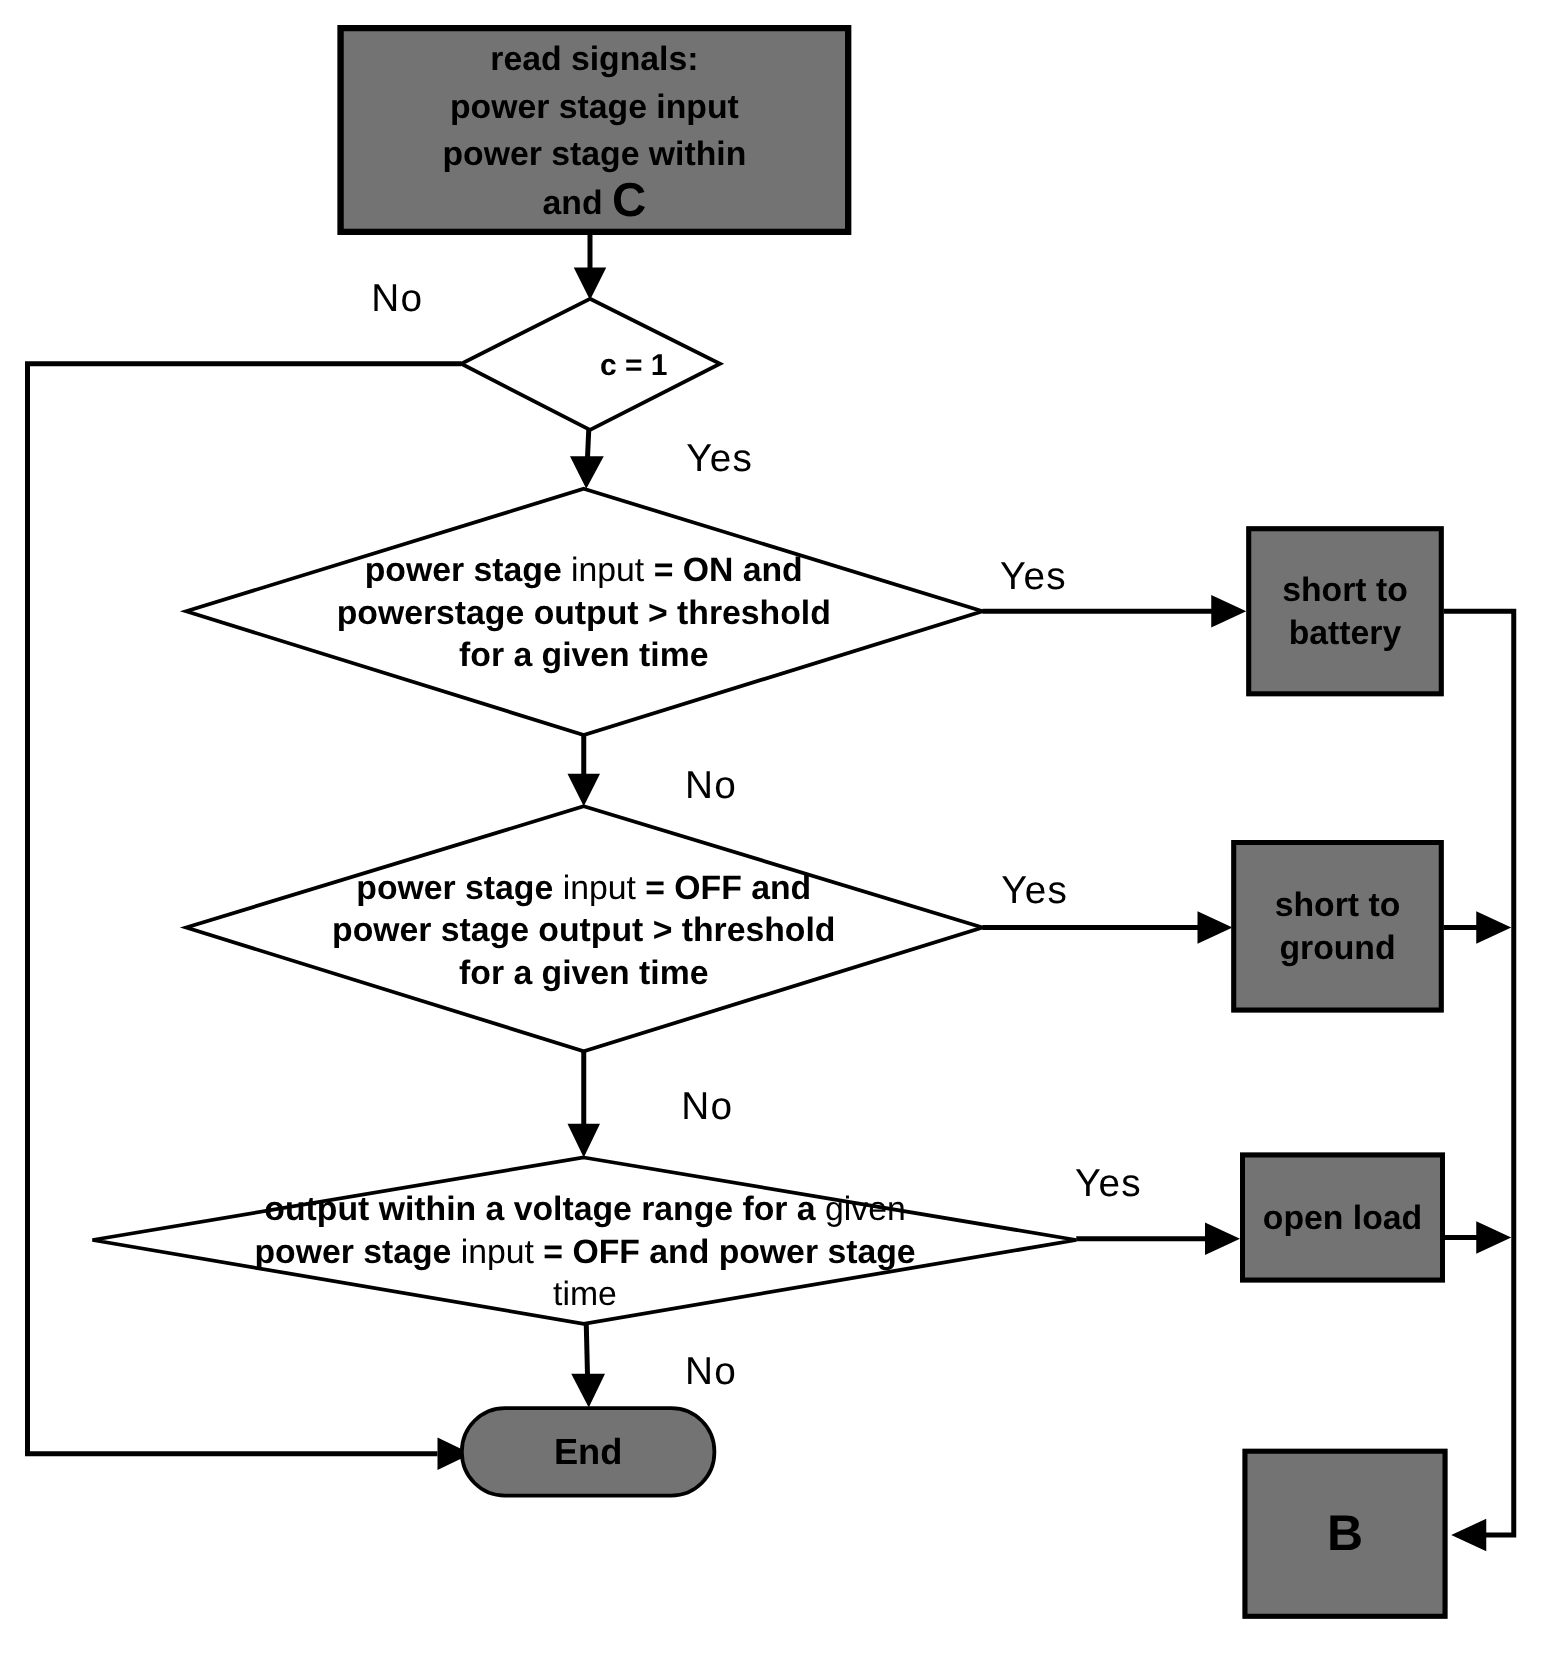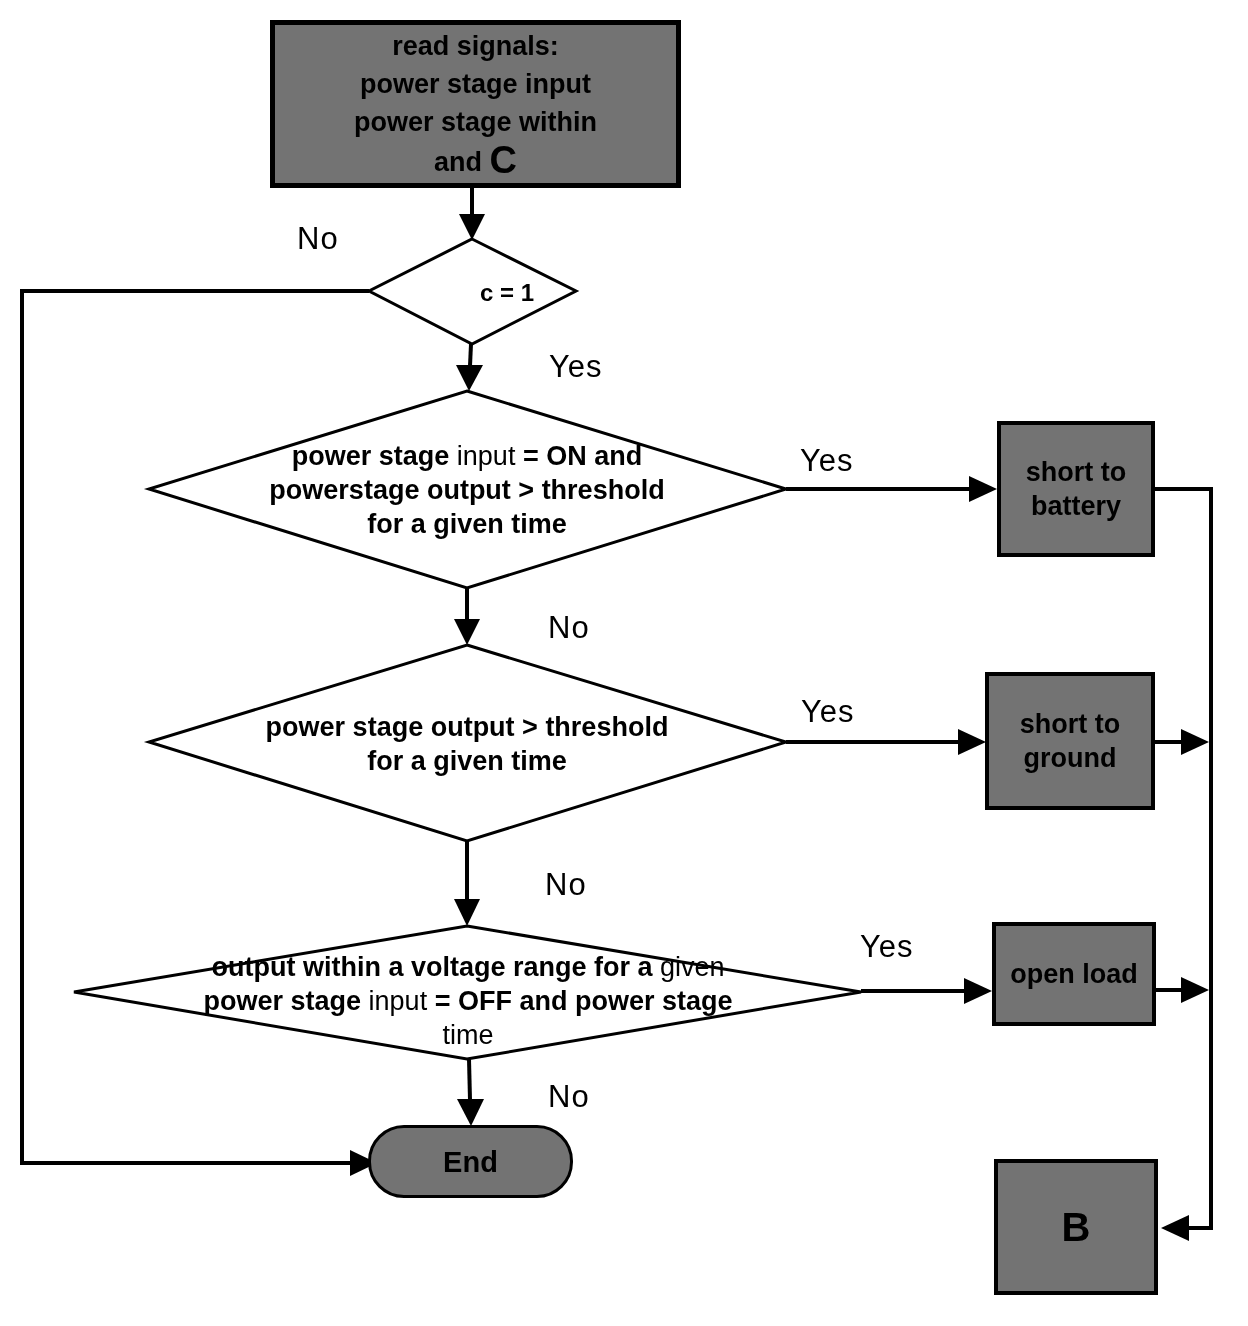--- a/index.html
+++ b/index.html
@@ -98,20 +98,21 @@
 
   <div class="dtext" style="left:476px; top:293px; font-size:24px;margin-left:31px;">c = 1</div>
 
   <div class="dtext" style="left:467px; top:490px;">
     <div><span>power stage </span><span class="rg">input</span><span> = ON and</span></div>
     <div>powerstage output &gt; threshold</div>
     <div>for a given time</div>
   </div>
 
   <div class="dtext" style="left:467px; top:744px;">
+    <div><span>power stage </span><span class="rg">input</span><span> = OFF and</span></div>
     <div>power stage output &gt; threshold</div>
     <div>for a given time</div>
   </div>
 
   <div class="dtext" style="left:468px; top:1001px;">
     <div><span>output within a voltage range for a </span><span class="rg">given</span></div>
     <div><span>power stage </span><span class="rg">input</span><span> = OFF and power stage</span></div>
     <div class="rg">time</div>
   </div>
 

